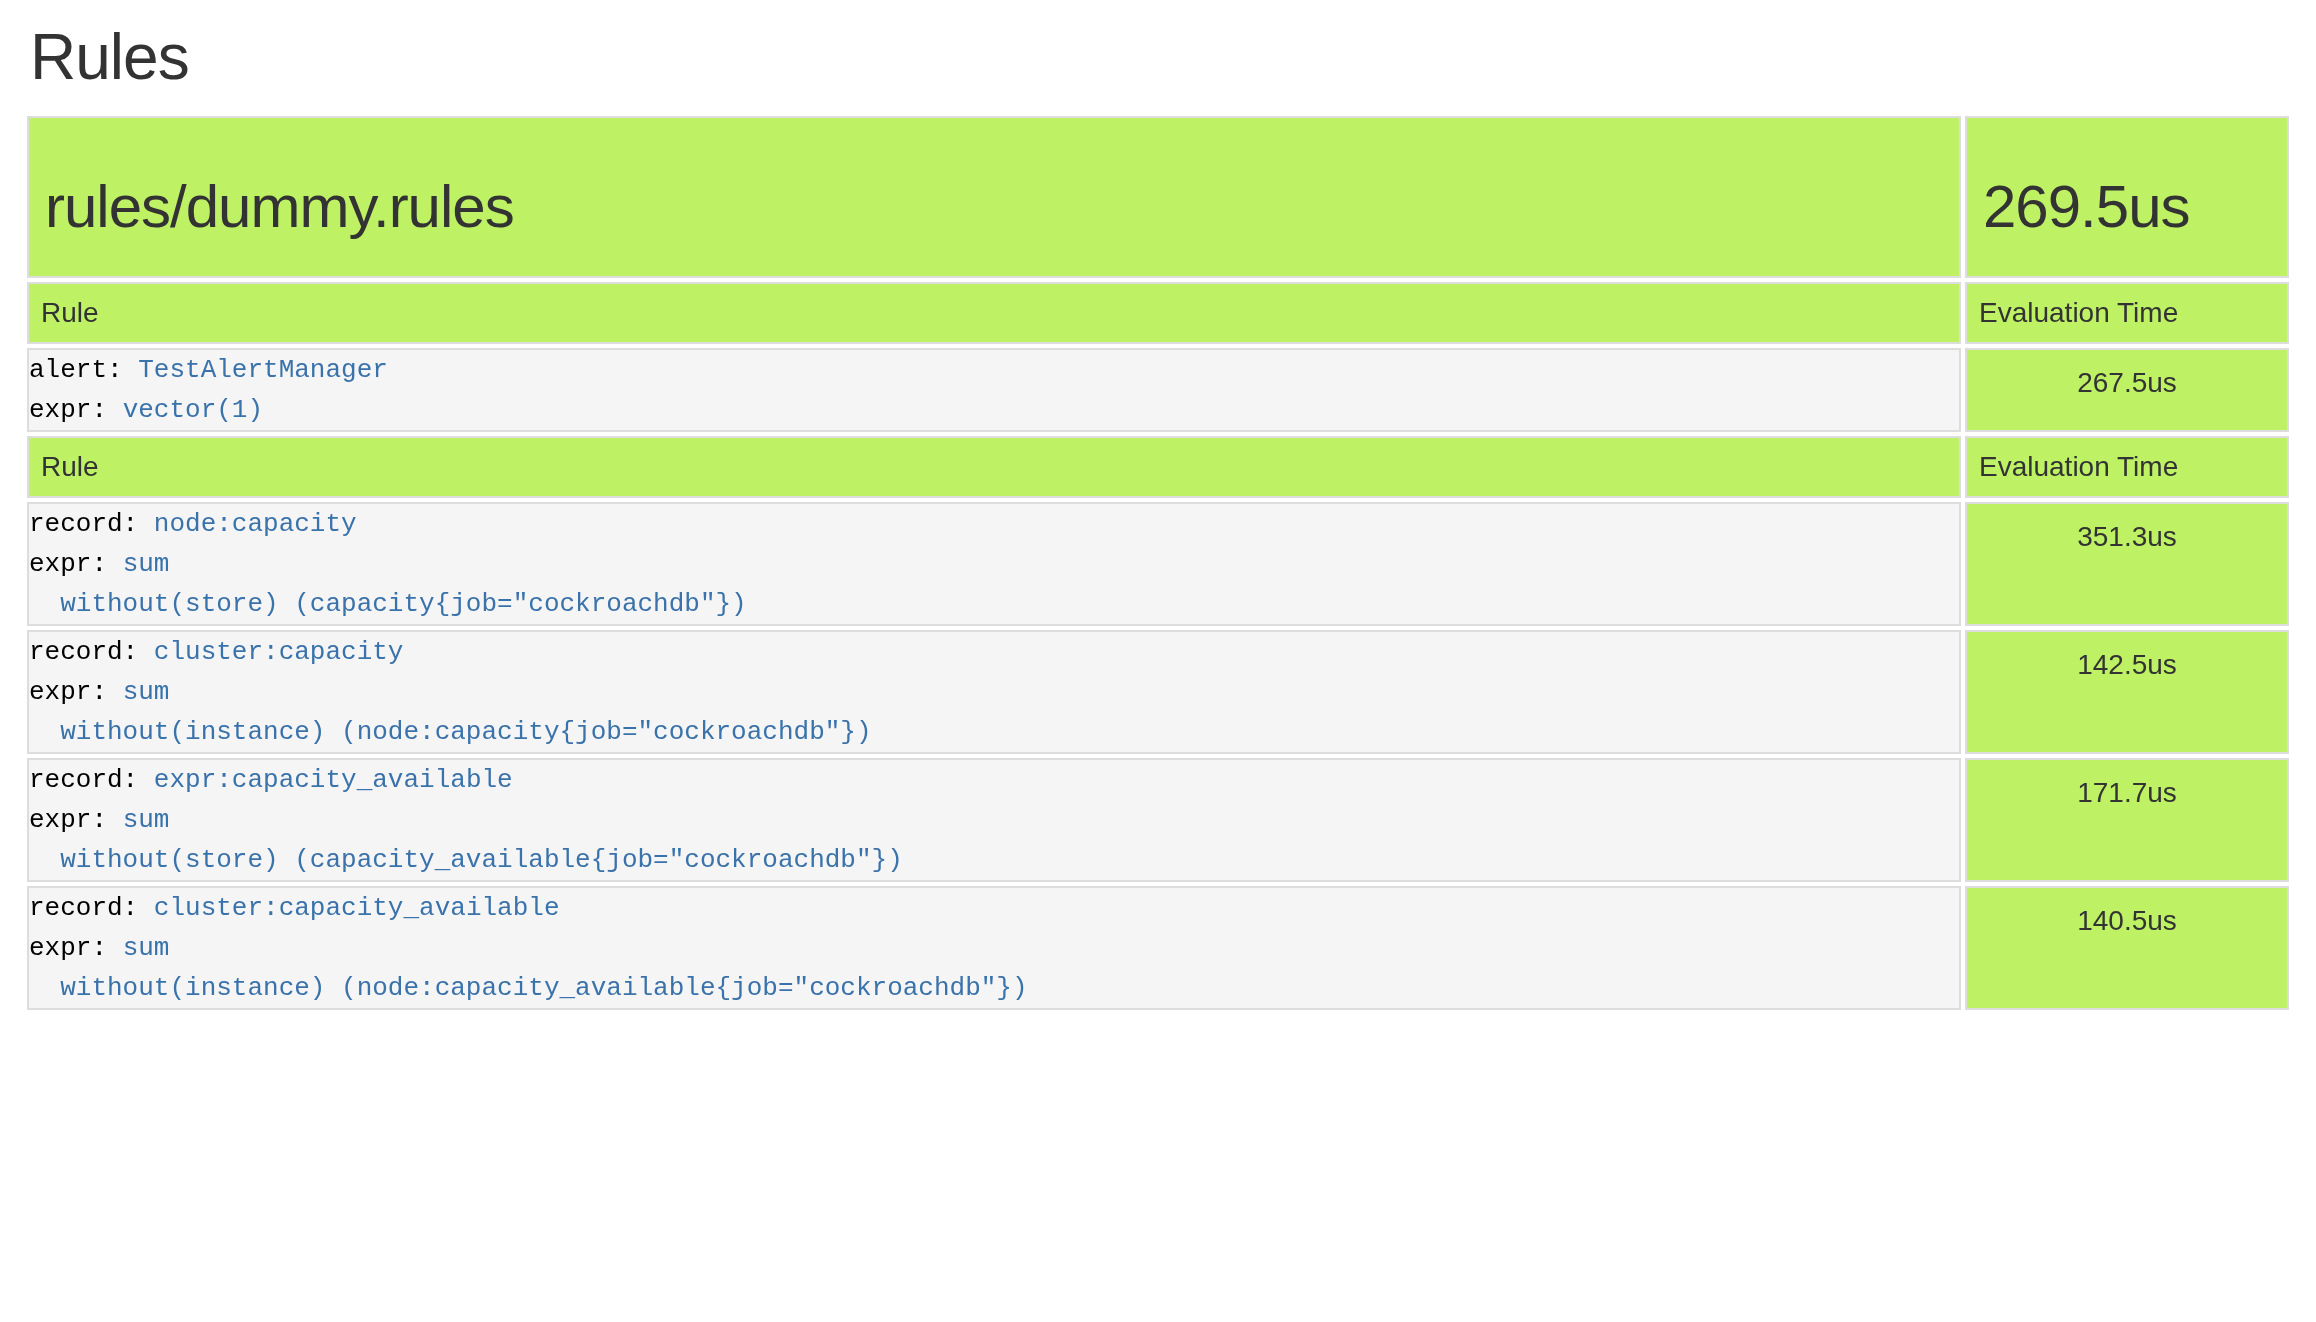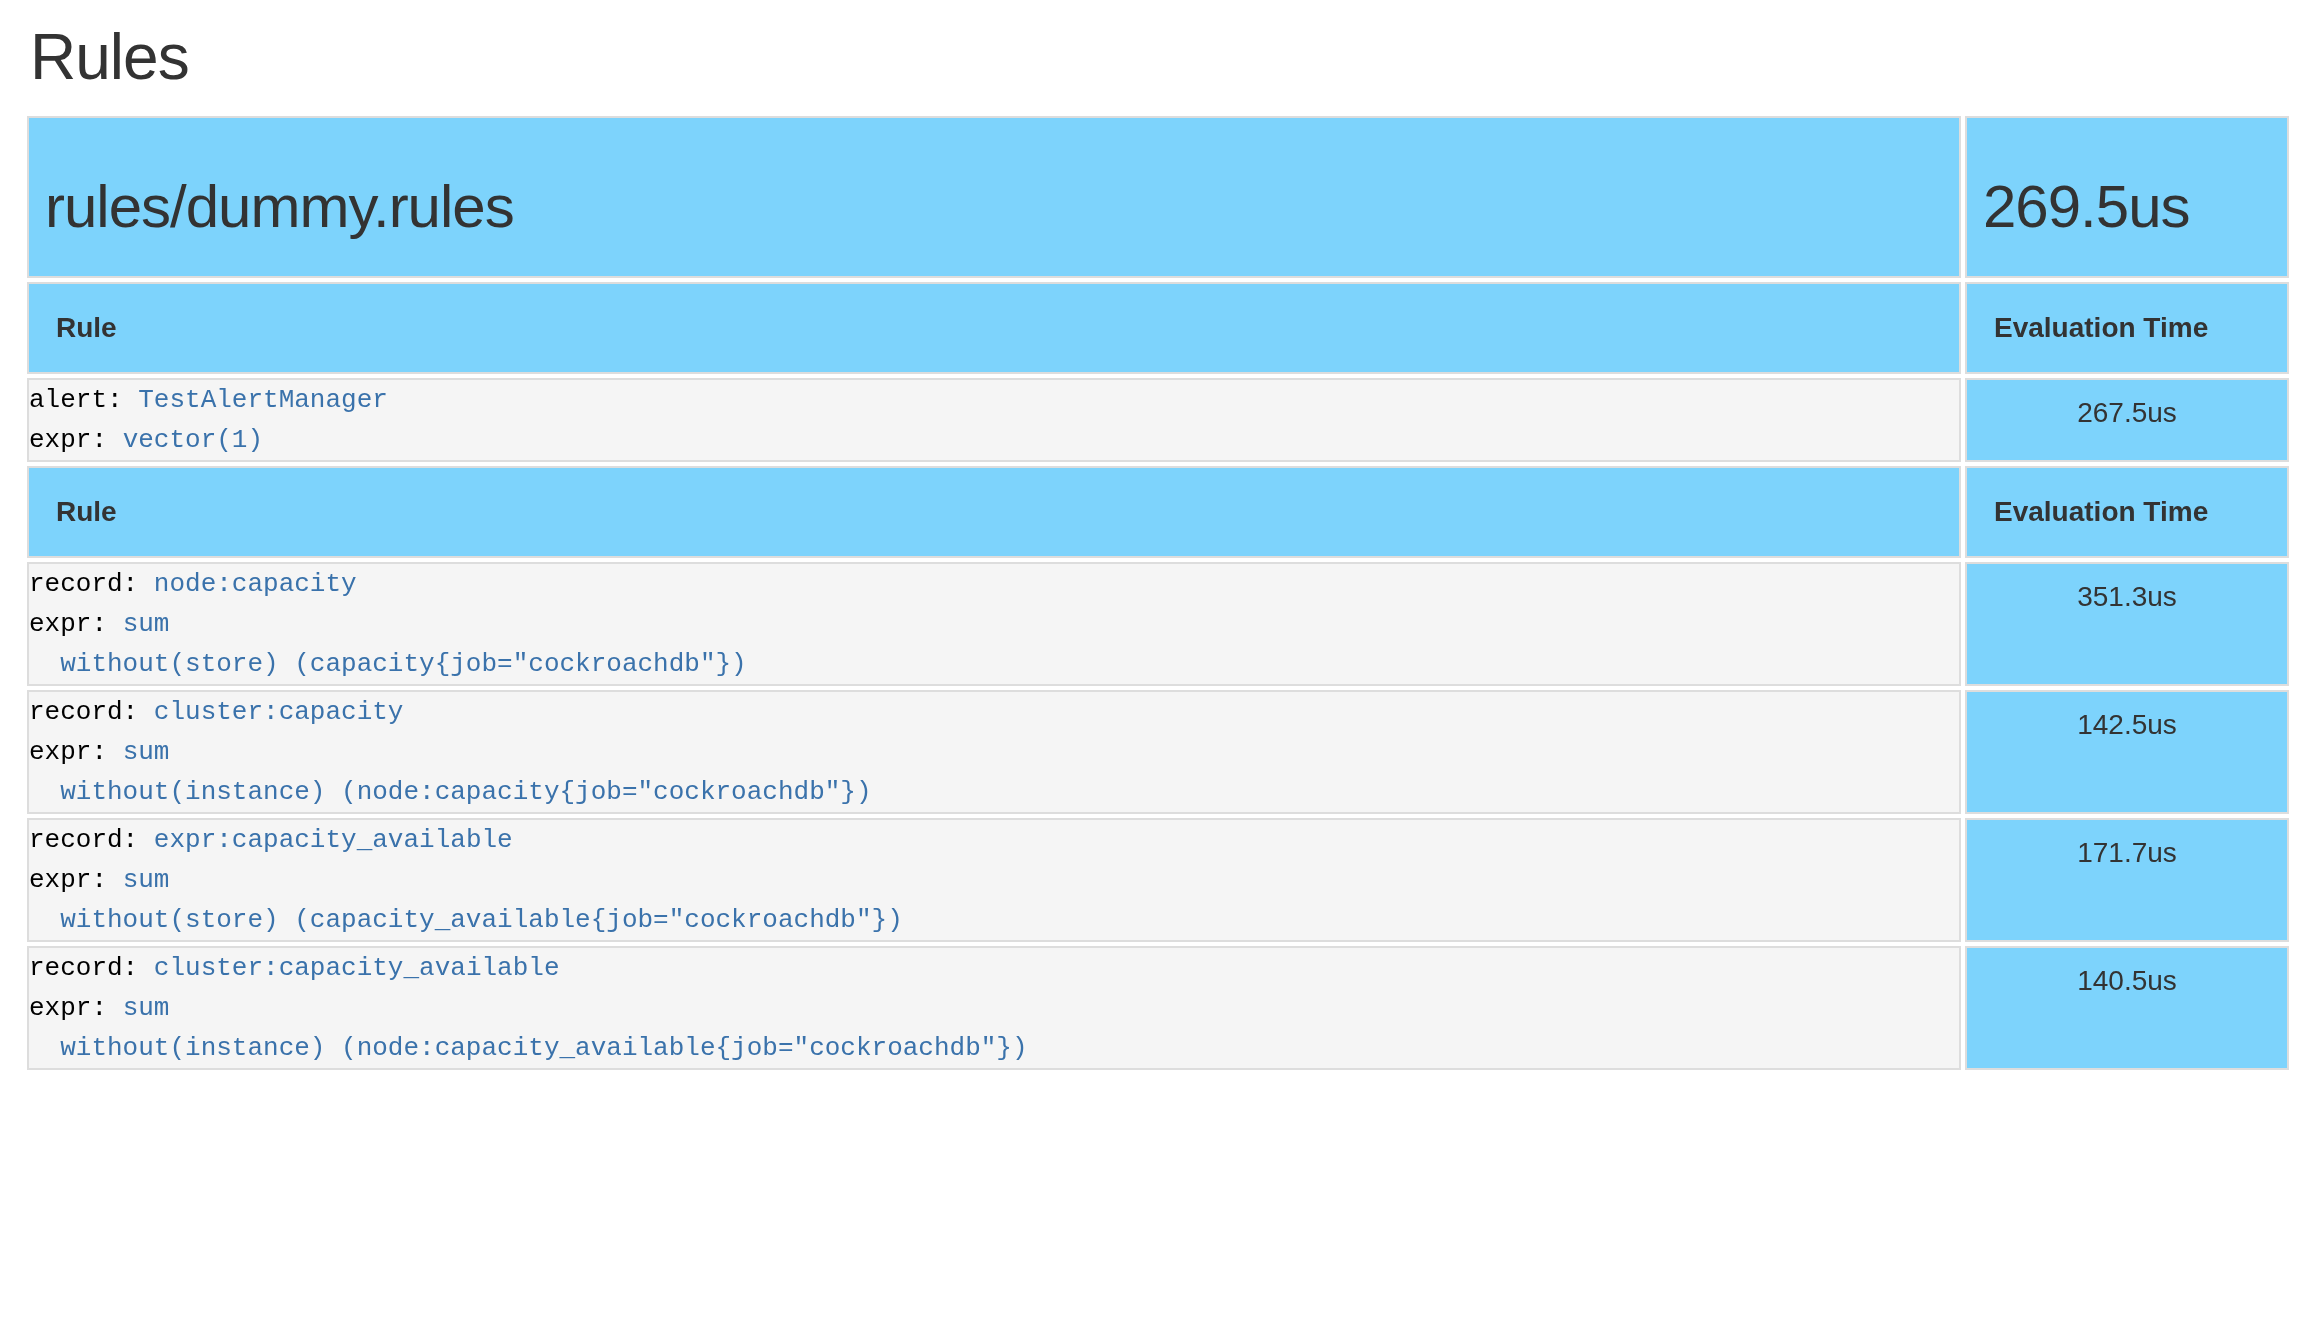--- a/index.html
+++ b/index.html
@@ -29,40 +29,40 @@
   }
   table.rules-table{
     width:100%;
     border-collapse:separate;
     border-spacing:4px;
     table-layout:fixed;
   }
   col.eval-col{width:324px;}
   td{
     border:2px solid var(--border);
-    background:#7dd3fc;
+    background:#bef264;
     vertical-align:top;
     padding:0;
   }
   td.group-name-cell,td.group-eval-cell{padding:16px;}
   .group-heading{
     font-size:60px;
     line-height:66px;
     font-weight:500;
     letter-spacing:-1px;
     margin:40px 0 20px;
     color:var(--heading);
     white-space:nowrap;
     overflow:hidden;
   }
   td.col-header{
-    padding:27px;
+    padding:12px;
     font-size:28px;
     line-height:34px;
-    font-weight:700;
+    font-weight:400;
     color:var(--heading);
   }
   td.rule-cell{
     background:var(--rule-bg);
     padding:0;
   }
   pre.rule-code{
     margin:0;
     font-family:"Liberation Mono","DejaVu Sans Mono",monospace;
     font-size:26px;

